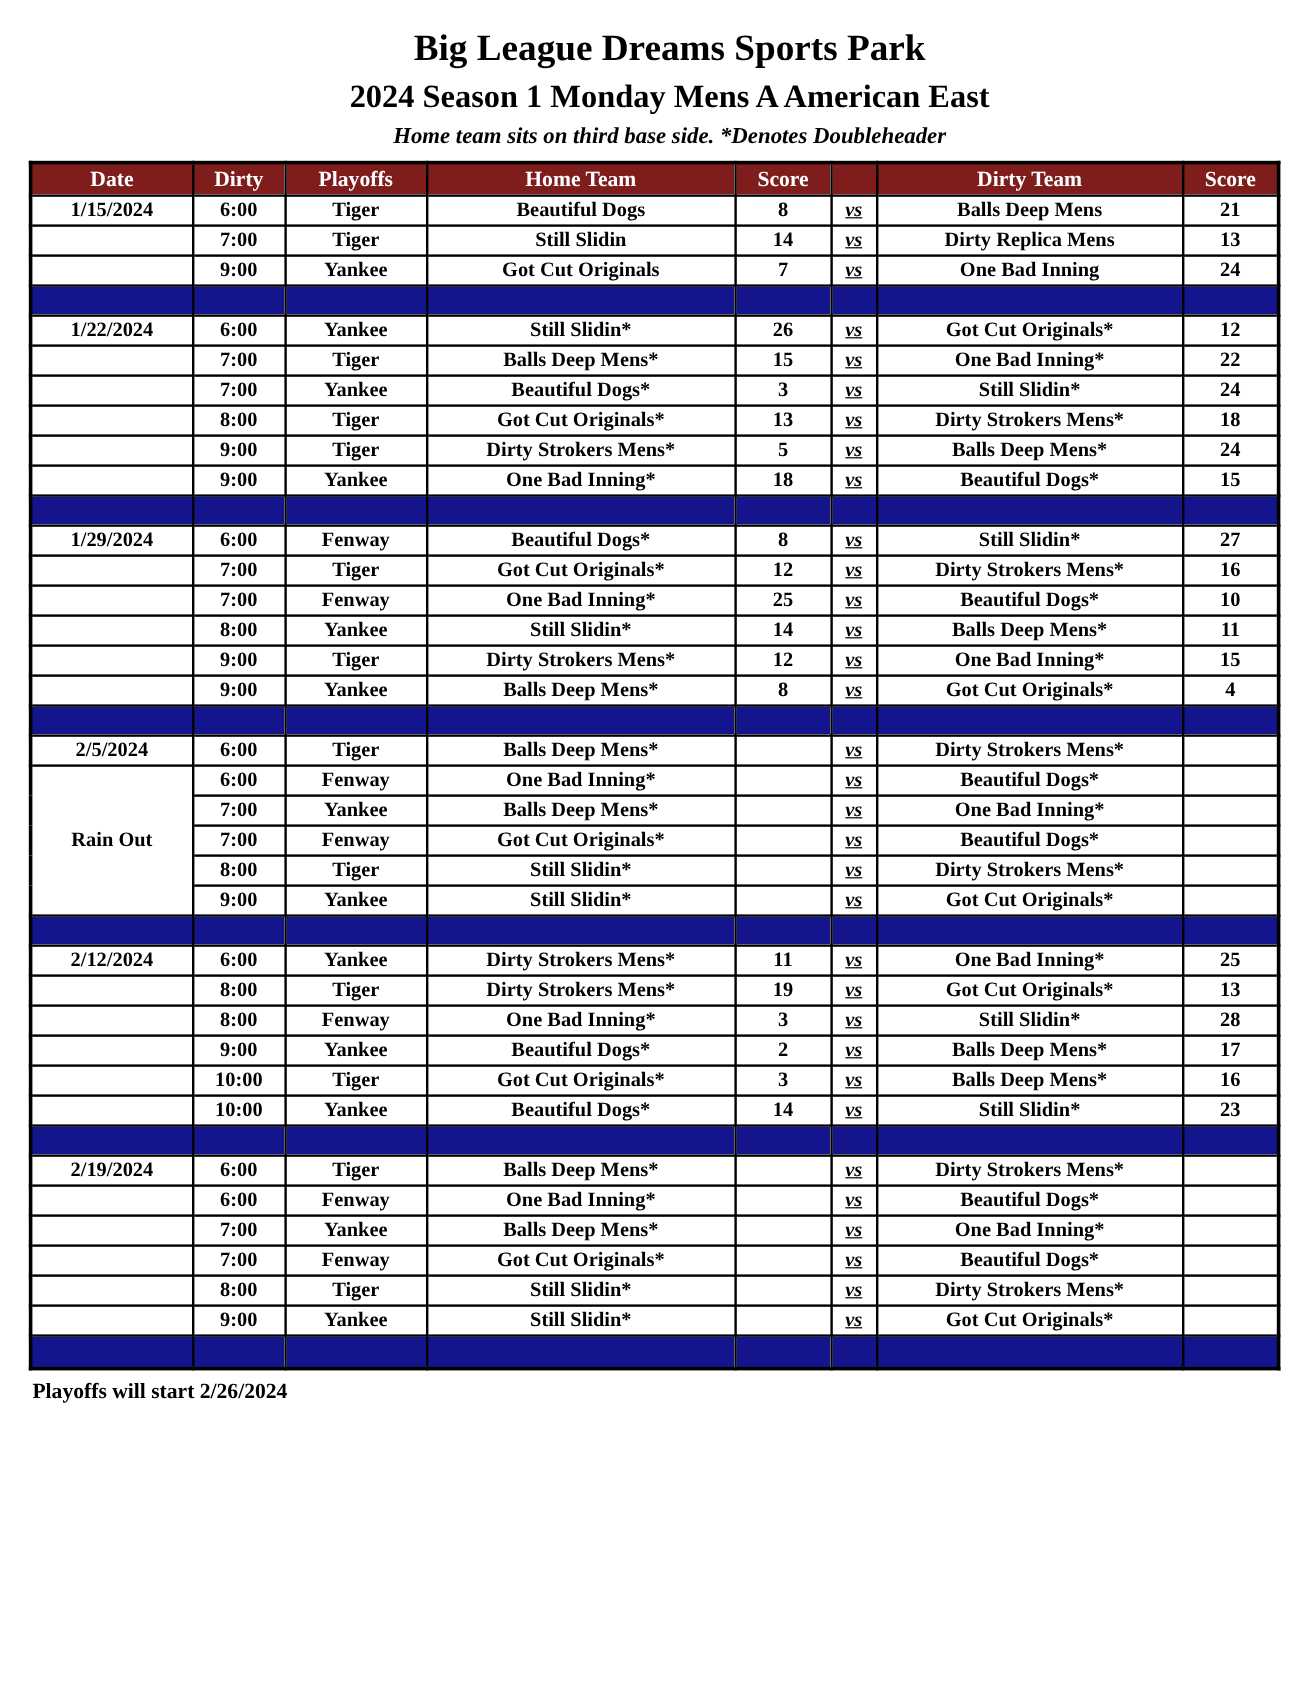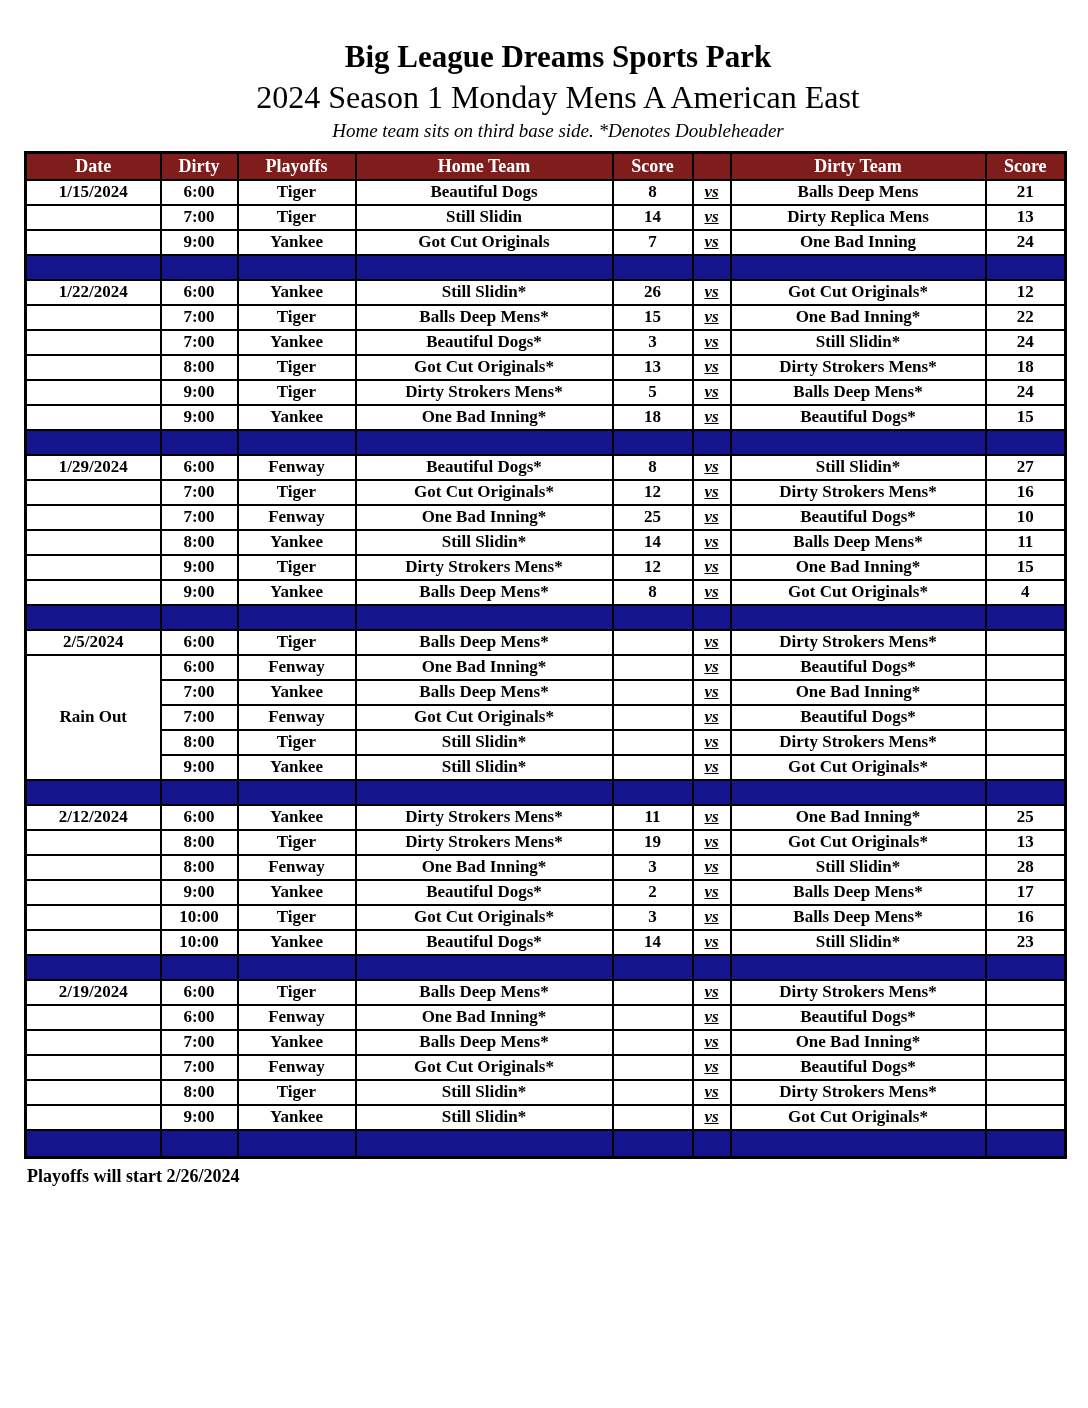--- a/index.html
+++ b/index.html
@@ -8,38 +8,38 @@
     background: #ffffff;
   }
   body {
     width: 1088px;
     height: 1408px;
     font-family: "Liberation Serif", serif;
     color: #000;
     position: relative;
   }
   .heading-wrap {
-    padding-top: 39px;
+    padding-top: 22px;
     text-align: center;
     margin-left: 28px;
   }
   .title {
     font-size: 31px;
     font-weight: bold;
     line-height: 36px;
   }
   .subtitle {
-    font-size: 32px;
-    font-weight: normal;
+    font-size: 27px;
+    font-weight: bold;
     line-height: 30px;
     margin-top: 7px;
   }
   .note {
     font-size: 19px;
-    font-weight: normal;
+    font-weight: bold;
     font-style: italic;
     line-height: 22px;
     margin-top: 8px;
   }
   table.schedule {
     border-collapse: collapse;
     table-layout: fixed;
     width: 1040px;
     margin: 9px 0 0 24px;
     border: 3px solid #000;

